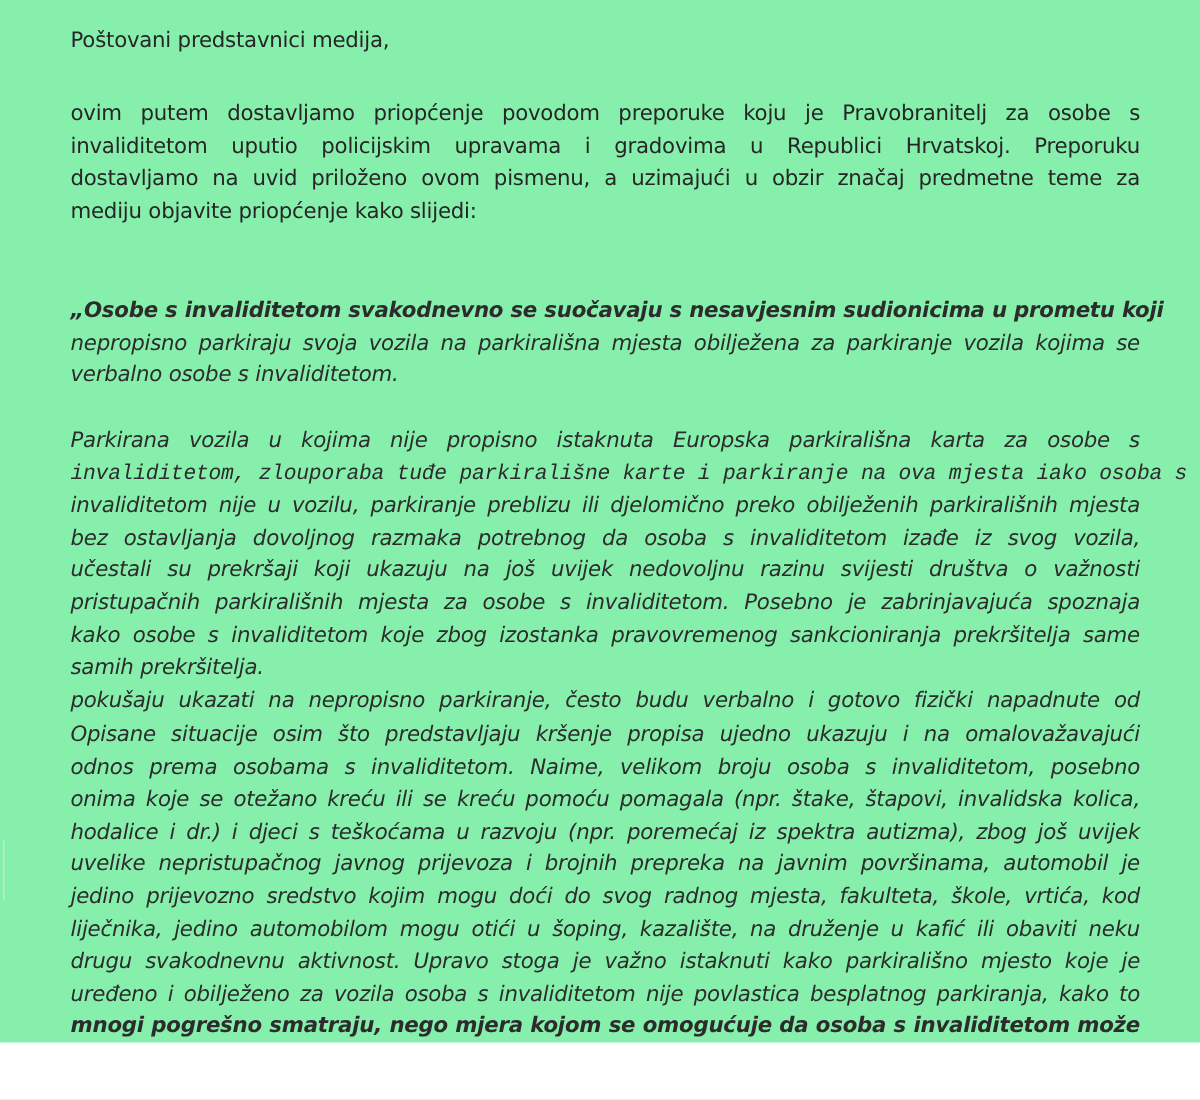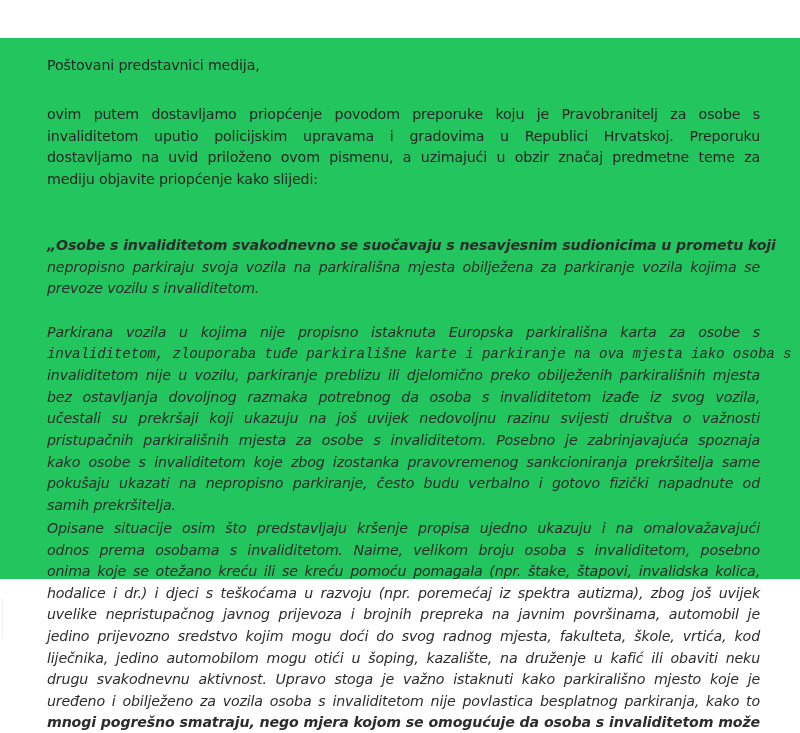--- a/index.html
+++ b/index.html
@@ -13,23 +13,22 @@
       overflow: hidden;
       position: relative;
       font-family: "DejaVu Sans", "Liberation Sans", sans-serif;
       color: #2a2a2a;
     }
     .page {
       position: absolute;
       left: 0;
       top: 0;
       width: 800px;
-      height: 541px;
-      background: #22c55e;
-      margin-top: 38px;
+      height: 695px;
+      background: #86efac;
     }
     .text-block {
       position: absolute;
       left: 47px;
       width: 713px;
     }
     .line {
       display: block;
       height: 21.6px;
       line-height: 21.6px;
@@ -85,33 +84,33 @@
   <div id="intro" class="text-block roman">
     <span class="line justify" style="display: block;">ovim putem dostavljamo priopćenje povodom preporuke koju je Pravobranitelj za osobe s</span>
     <span class="line justify" style="display: block;">invaliditetom uputio policijskim upravama i gradovima u Republici Hrvatskoj. Preporuku</span>
     <span class="line justify" style="display: block;">dostavljamo na uvid priloženo ovom pismenu, a uzimajući u obzir značaj predmetne teme za</span>
     <span class="line left" style="display: block;">mediju objavite priopćenje kako slijedi:</span>
   </div>
 
   <div id="quote1" class="text-block italic">
     <span class="line justify" style="display: block; font-weight: bold;">„Osobe s invaliditetom svakodnevno se suočavaju s nesavjesnim sudionicima u prometu koji</span>
     <span class="line justify" style="display: block;">nepropisno parkiraju svoja vozila na parkirališna mjesta obilježena za parkiranje vozila kojima se</span>
-    <span class="line left" style="display: block;">prevoze vozilu s invaliditetom.</span>
+    <span class="line left" style="display: block;">verbalno osobe s invaliditetom.</span>
   </div>
 
   <div id="quote2" class="text-block italic">
     <span class="line justify" style="display: block;">Parkirana vozila u kojima nije propisno istaknuta Europska parkirališna karta za osobe s</span>
     <span class="line justify" style="display: block; font-family: Liberation Mono, monospace;">invaliditetom, zlouporaba tuđe parkirališne karte i parkiranje na ova mjesta iako osoba s</span>
     <span class="line justify" style="display: block;">invaliditetom nije u vozilu, parkiranje preblizu ili djelomično preko obilježenih parkirališnih mjesta</span>
     <span class="line justify" style="display: block;">bez ostavljanja dovoljnog razmaka potrebnog da osoba s invaliditetom izađe iz svog vozila,</span>
     <span class="line justify" style="display: block;">učestali su prekršaji koji ukazuju na još uvijek nedovoljnu razinu svijesti društva o važnosti</span>
     <span class="line justify" style="display: block;">pristupačnih parkirališnih mjesta za osobe s invaliditetom. Posebno je zabrinjavajuća spoznaja</span>
     <span class="line justify" style="display: block;">kako osobe s invaliditetom koje zbog izostanka pravovremenog sankcioniranja prekršitelja same</span>
+    <span class="line left" style="display: block;">samih prekršitelja.</span>
     <span class="line justify" style="display: block;">pokušaju ukazati na nepropisno parkiranje, često budu verbalno i gotovo fizički napadnute od</span>
-    <span class="line left" style="display: block;">samih prekršitelja.</span>
   </div>
 
   <div id="quote3" class="text-block italic">
     <span class="line justify" style="display: block;">Opisane situacije osim što predstavljaju kršenje propisa ujedno ukazuju i na omalovažavajući</span>
     <span class="line justify" style="display: block;">odnos prema osobama s invaliditetom. Naime, velikom broju osoba s invaliditetom, posebno</span>
     <span class="line justify" style="display: block;">onima koje se otežano kreću ili se kreću pomoću pomagala (npr. štake, štapovi, invalidska kolica,</span>
     <span class="line justify" style="display: block;">hodalice i dr.) i djeci s teškoćama u razvoju (npr. poremećaj iz spektra autizma), zbog još uvijek</span>
     <span class="line justify" style="display: block;">uvelike nepristupačnog javnog prijevoza i brojnih prepreka na javnim površinama, automobil je</span>
     <span class="line justify" style="display: block;">jedino prijevozno sredstvo kojim mogu doći do svog radnog mjesta, fakulteta, škole, vrtića, kod</span>
     <span class="line justify" style="display: block;">liječnika, jedino automobilom mogu otići u šoping, kazalište, na druženje u kafić ili obaviti neku</span>

